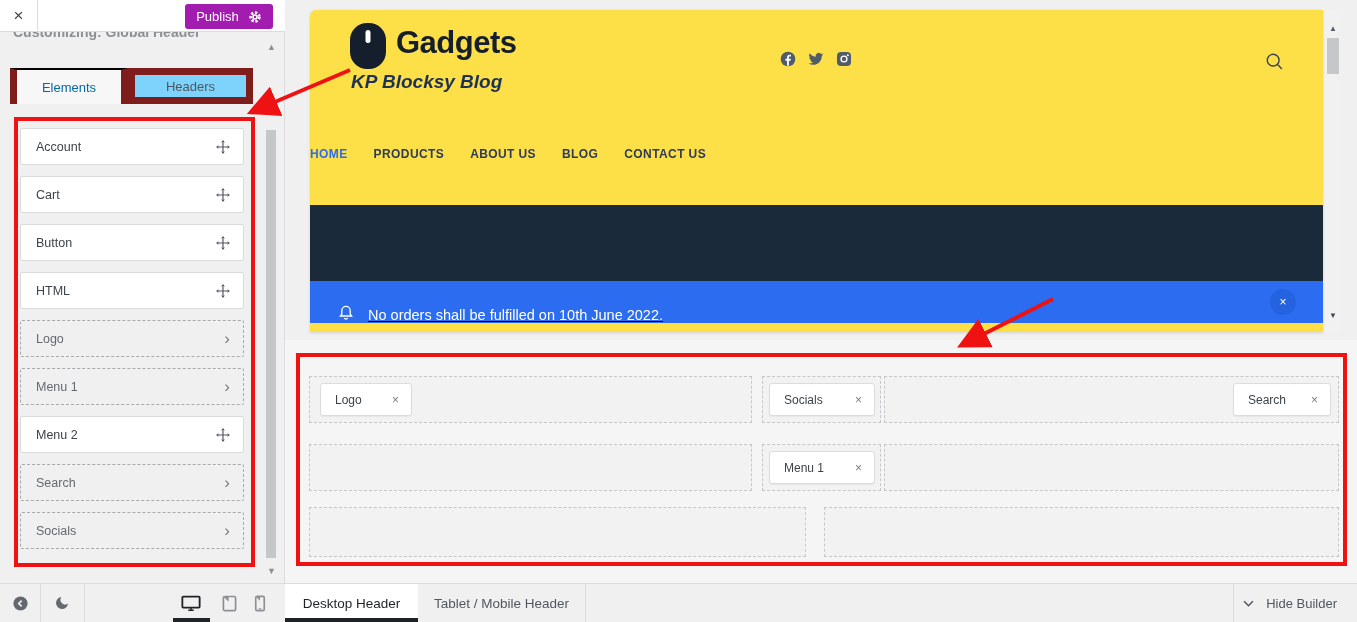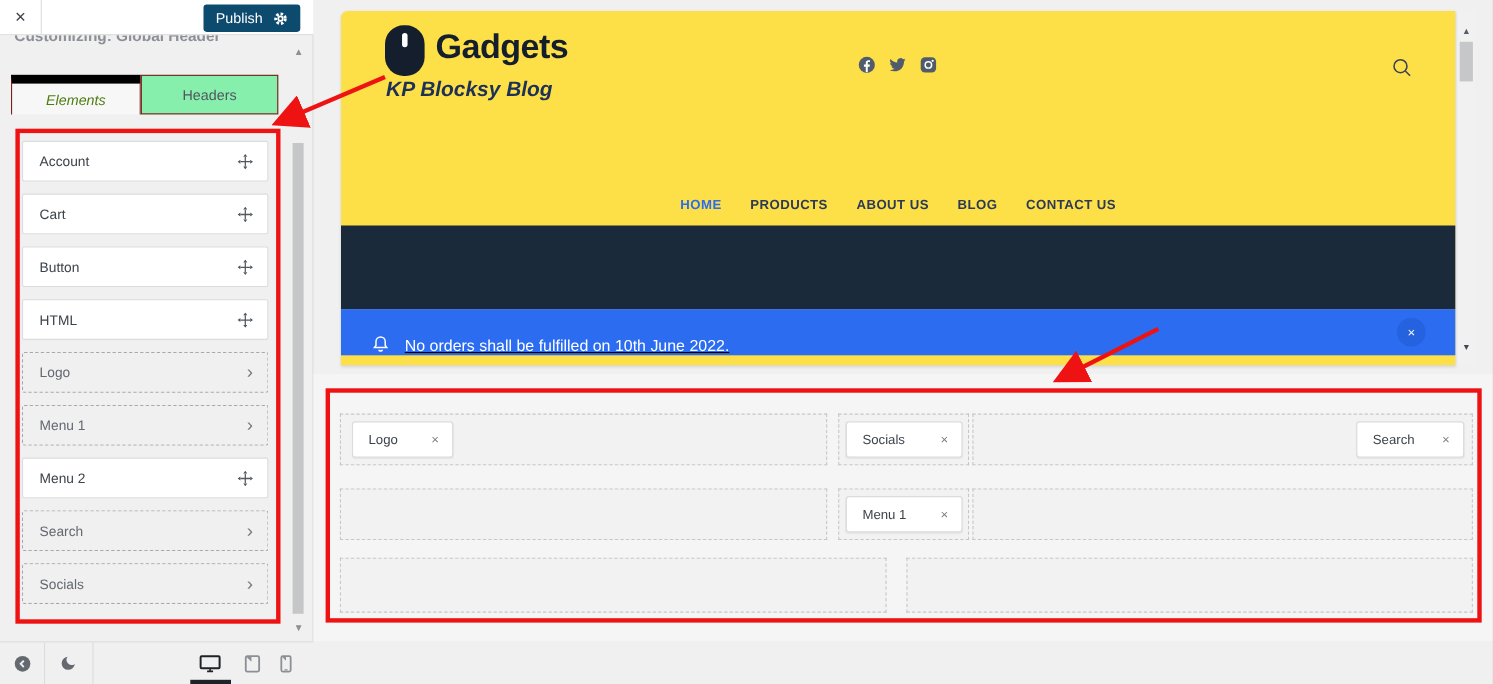--- a/index.html
+++ b/index.html
@@ -5,25 +5,25 @@
   * { margin:0; padding:0; box-sizing:border-box; }
   html,body { background:#dcdcde; }
   body { font-family:"Liberation Sans", sans-serif; }
   .stage { position:relative; width:1357px; height:622px; background:#f0f0f1; overflow:hidden; }
 
   
   .sidebar { position:absolute; left:0; top:0; width:285px; height:583px; background:#f0f0f1; border-right:1px solid #dcdcde; }
   .cust-title { position:absolute; left:13px; top:24px; font-size:14px; font-weight:700; color:#8c8f94; white-space:nowrap; z-index:1; }
   .topbar { position:absolute; left:0; top:0; width:285px; height:32px; background:#fff; border-bottom:1px solid #dcdcde; z-index:2; }
   .close-btn { position:absolute; left:0; top:0; width:38px; height:31px; background:#fff; border:none; border-right:1px solid #dcdcde; font-size:17px; color:#3c434a; cursor:pointer; font-family:inherit; }
-  .publish-btn { position:absolute; left:185px; top:4px; width:88px; height:25px; background:#0c4a6e; color:#fff; border:none; border-radius:3px; font-size:13px; display:flex; align-items:center; justify-content:center; gap:9px; cursor:pointer; font-family:inherit; }
+  .publish-btn { position:absolute; left:185px; top:4px; width:88px; height:25px; background:#a21caf; color:#fff; border:none; border-radius:3px; font-size:13px; display:flex; align-items:center; justify-content:center; gap:9px; cursor:pointer; font-family:inherit; }
   .scroll-glyph { position:absolute; font-size:9px; color:#8c8f94; cursor:pointer; }
   .tabs { position:absolute; left:10px; top:68px; display:flex; z-index:1; }
-  .tab { height:36px; display:flex; align-items:center; justify-content:center; font-size:13px; color:#50575e; background:#86efac; border:1px solid #7f1d1d; cursor:pointer; }
-  .tab.active { width:118px; background:#f7f7f8; border-top:8px solid #000000; border-bottom:none; color:#4d7c0f;font-style:italic; }
+  .tab { height:36px; display:flex; align-items:center; justify-content:center; font-size:13px; color:#50575e; background:#7dd3fc; border:7px solid #7f1d1d; cursor:pointer; }
+  .tab.active { width:118px; background:#f7f7f8; border-top:2px solid #000000; border-bottom:none; color:#0369a1; }
   .tab.inactive { width:125px; }
 
   .cards { position:absolute; left:20px; top:128px; width:224px; z-index:2; }
   .card { height:37px; margin-bottom:11px; background:#fff; border:1px solid #dcdcde; border-radius:2px; display:flex; align-items:center; justify-content:space-between; padding:0 13px 0 15px; cursor:move; }
   .card .lbl { font-size:12.5px; color:#3c434a; }
   .card.placed { background:transparent; border:1px dashed #a7aaad; cursor:pointer; }
   .card.placed .lbl { color:#646970; }
   .chev { font-size:17px; color:#787c82; line-height:1; }
   .move-ic { width:14px; height:14px; }
   .side-scroll { position:absolute; left:266px; top:130px; width:10px; height:428px; background:#c5c6c8; cursor:pointer; }
@@ -35,21 +35,21 @@
 
   
   .preview-card { position:absolute; left:310px; top:10px; width:1013px; height:322px; background:#fde047; border-radius:6px 0 0 0; box-shadow:0 1px 3px rgba(0,0,0,.12); }
   .logo-mouse { position:absolute; left:40px; top:13px; width:36px; height:46px; background:#141e2c; border-radius:17px; cursor:pointer; }
   .logo-mouse .wheel { position:absolute; left:50%; top:7px; transform:translateX(-50%); width:5px; height:13px; background:#fff; border-radius:3px; }
   .site-title { position:absolute; left:86px; top:15px; font-size:31px; font-weight:800; color:#141e2c; letter-spacing:-0.5px; cursor:pointer; }
   .site-tagline { position:absolute; left:41px; top:61px; font-size:19px; font-weight:700; color:#1d3156;font-style:italic; }
   .socials { position:absolute; left:470px; top:41px; display:flex; gap:12px; }
   .soc { width:16px; height:16px; cursor:pointer; }
   .search-btn { position:absolute; left:954px; top:42px; width:20px; height:20px; background:none; border:none; cursor:pointer; }
-  .nav { position:absolute; left:0; top:137px; width:100%; display:flex; justify-content:center; gap:26px;margin-top:32px; }
+  .nav { position:absolute; left:0; top:137px; width:100%; display:flex; gap:26px; }
   .nav-item { font-size:12px; font-weight:700; color:#2d3a57; letter-spacing:0.4px; cursor:pointer; }
   .nav-item.active { color:#2b6df2; }
   .hero-dark { position:absolute; left:0; top:195px; width:100%; height:76px; background:#1b2a3b; }
   .notif { position:absolute; left:0; top:271px; width:100%; height:42px; background:#2c6cf0; display:flex; align-items:flex-end;text-decoration:underline; }
   .notif-bell { margin-left:27px; flex:0 0 auto; }
   .notif-text { margin-left:13px; font-size:14.5px; color:#fff; }
   .notif-close { position:absolute; left:960px; top:8px; width:26px; height:26px; border-radius:50%; background:#2462e0; color:#fff; border:none; font-size:12px; display:flex; align-items:center; justify-content:center; cursor:pointer; font-family:inherit; }
 
   .pv-scrollbar { position:absolute; left:1325px; top:10px; width:16px; height:322px; background:#f1f1f2; cursor:pointer; }
   .pv-up { position:absolute; left:4px; top:14px; font-size:8px; color:#555d6b; }
@@ -286,20 +286,37 @@
   </div>
   <div class="chip" style="left:1233px; top:383px; width:98px;">
     <span class="lbl">Search</span>
     <span class="x">×</span>
   </div>
   <div class="chip" style="left:769px; top:451px; width:106px;">
     <span class="lbl">Menu 1</span>
     <span class="x">×</span>
   </div>
 
+  <div class="main-footer">
+    <div class="ftab desktop">
+      <span>Desktop Header</span>
+      <span class="under"></span>
+    </div>
+    <div class="ftab tablet">
+      <span>Tablet / Mobile Header</span>
+    </div>
+    <div class="f-div" style="left:300px;"></div>
+    <div class="f-div" style="left:948px;"></div>
+    <div class="hide-builder">
+      <svg width="11" height="7" viewBox="0 0 12 8">
+          <path d="M1 1.5l5 5 5-5" fill="none" stroke="#50575e" stroke-width="1.8"></path>
+        </svg>
+      <span>Hide Builder</span>
+    </div>
+  </div>
 
   <div class="redbox side"></div>
   <div class="redbox builder"></div>
   <svg class="arrows" width="1357" height="622">
     <defs>
       <marker id="ah" markerWidth="8" markerHeight="8" refX="5.5" refY="4" orient="auto">
         <path d="M0 0 L8 4 L0 8 Z" fill="#ee1212"></path>
       </marker>
     </defs>
     <line x1="350" y1="70" x2="256" y2="110" stroke="#ee1212" stroke-width="4" marker-end="url(#ah)"></line>

